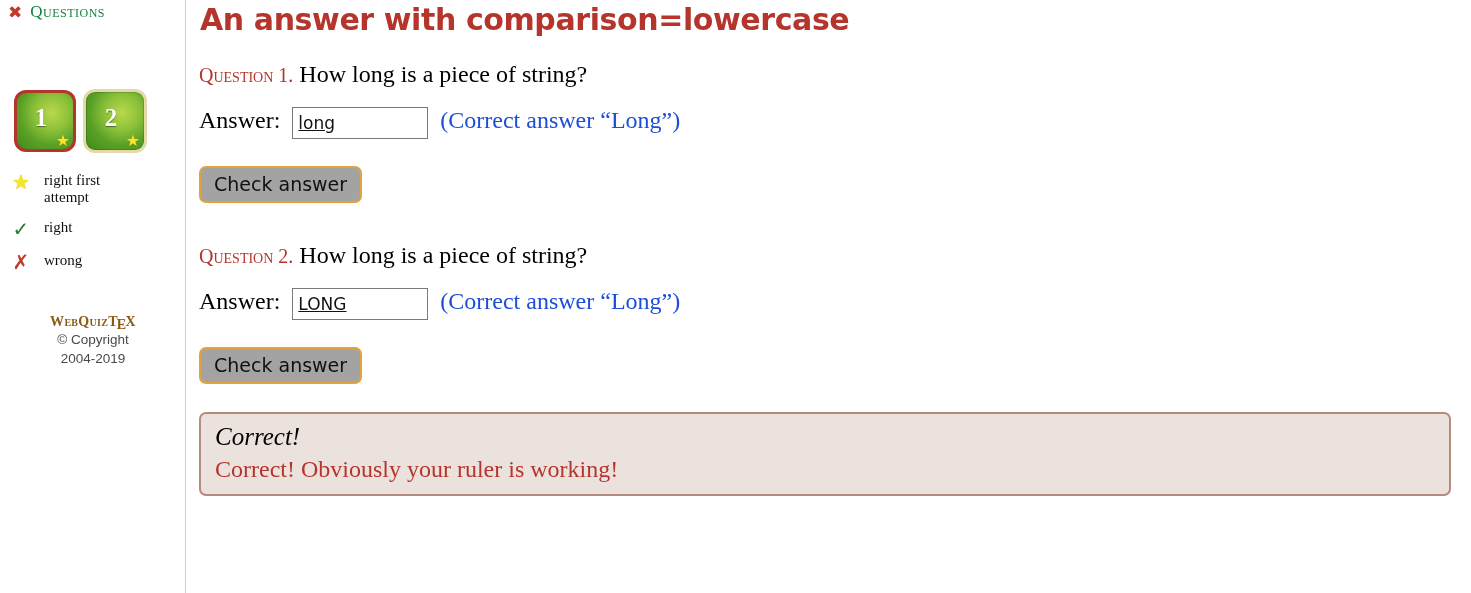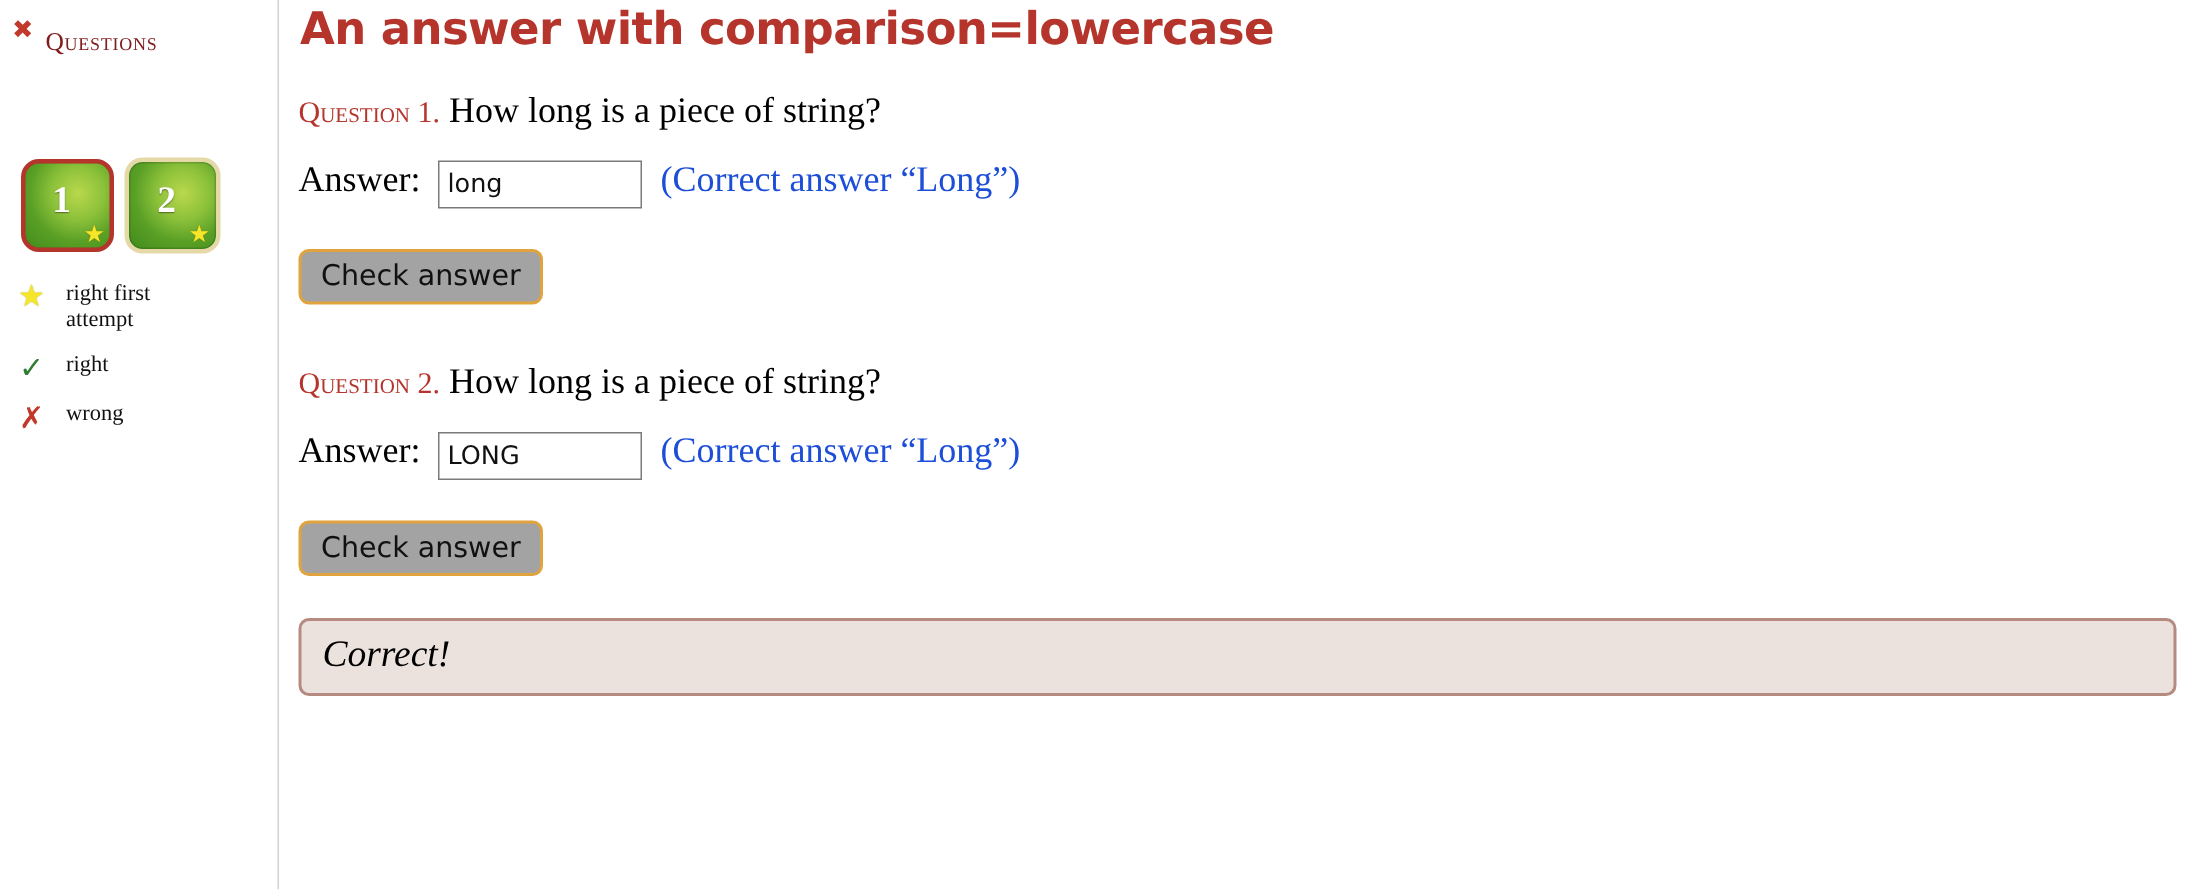--- a/index.html
+++ b/index.html
@@ -37,26 +37,25 @@
     padding: 2px 0 0 8px;
   }
   .sidebar-close {
     color: #c0392b;
     font-size: 17px;
     line-height: 1;
     font-family: "DejaVu Sans", sans-serif;
     cursor: pointer;
   }
   .sidebar-title {
-    color: #7f1d1d;
+    color: #15803d;
     font-family: "Liberation Serif", serif;
     font-variant: small-caps;
     font-size: 17px;
     letter-spacing: 0.5px;
-    margin-top: 16px;
   }
 
   .score-row {
     display: flex;
     gap: 12px;
     padding: 70px 0 0 16px;
   }
   .qbox {
     position: relative;
     width: 58px;
@@ -202,20 +201,21 @@
     width: 136px;
     height: 32px;
     box-sizing: border-box;
     border: 1px solid #7a7a7a;
     background: #ffffff;
     font-family: "DejaVu Sans", sans-serif;
     font-size: 17px;
     color: #111;
     padding: 2px 5px;
     border-radius: 0;
+    text-decoration: underline;
   }
   .answer-note {
     font-size: 24px;
     color: #1d4ed8;
   }
 
   .check-button {
     margin-top: 27px;
     background: #a3a3a3;
     border: 2px solid #e0a33e;
@@ -280,20 +280,25 @@
       <div class="legend-item">
         <span class="legend-icon check">✓</span>
         <span class="legend-label">right</span>
       </div>
       <div class="legend-item">
         <span class="legend-icon cross">✗</span>
         <span class="legend-label">wrong</span>
       </div>
     </div>
 
+    <div class="copyright">
+      <div class="brand"><span>WebQuiz</span><span>T</span><span class="tex-e">E</span><span>X</span></div>
+      <div class="copy-line">© Copyright</div>
+      <div class="copy-line">2004-2019</div>
+    </div>
   </div>
 
   <div class="content">
 
     <h1 class="page-title">An answer with comparison=lowercase</h1>
 
     <div class="question-block">
       <div class="q-line">
         <span class="q-label">Question 1.</span>
         <span class="q-text">How long is a piece of string?</span>
@@ -313,17 +318,18 @@
       </div>
       <div class="answer-line">
         <span class="answer-label">Answer:</span>
         <input class="answer-input" type="text" value="LONG" style="">
         <span class="answer-note">(Correct answer “Long”)</span>
       </div>
       <button class="check-button">Check answer</button>
 
       <div class="feedback">
         <div class="feedback-title">Correct!</div>
+        <div class="feedback-text">Correct! Obviously your ruler is working!</div>
       </div>
     </div>
 
   </div>
 </div>
 
 </body></html>

